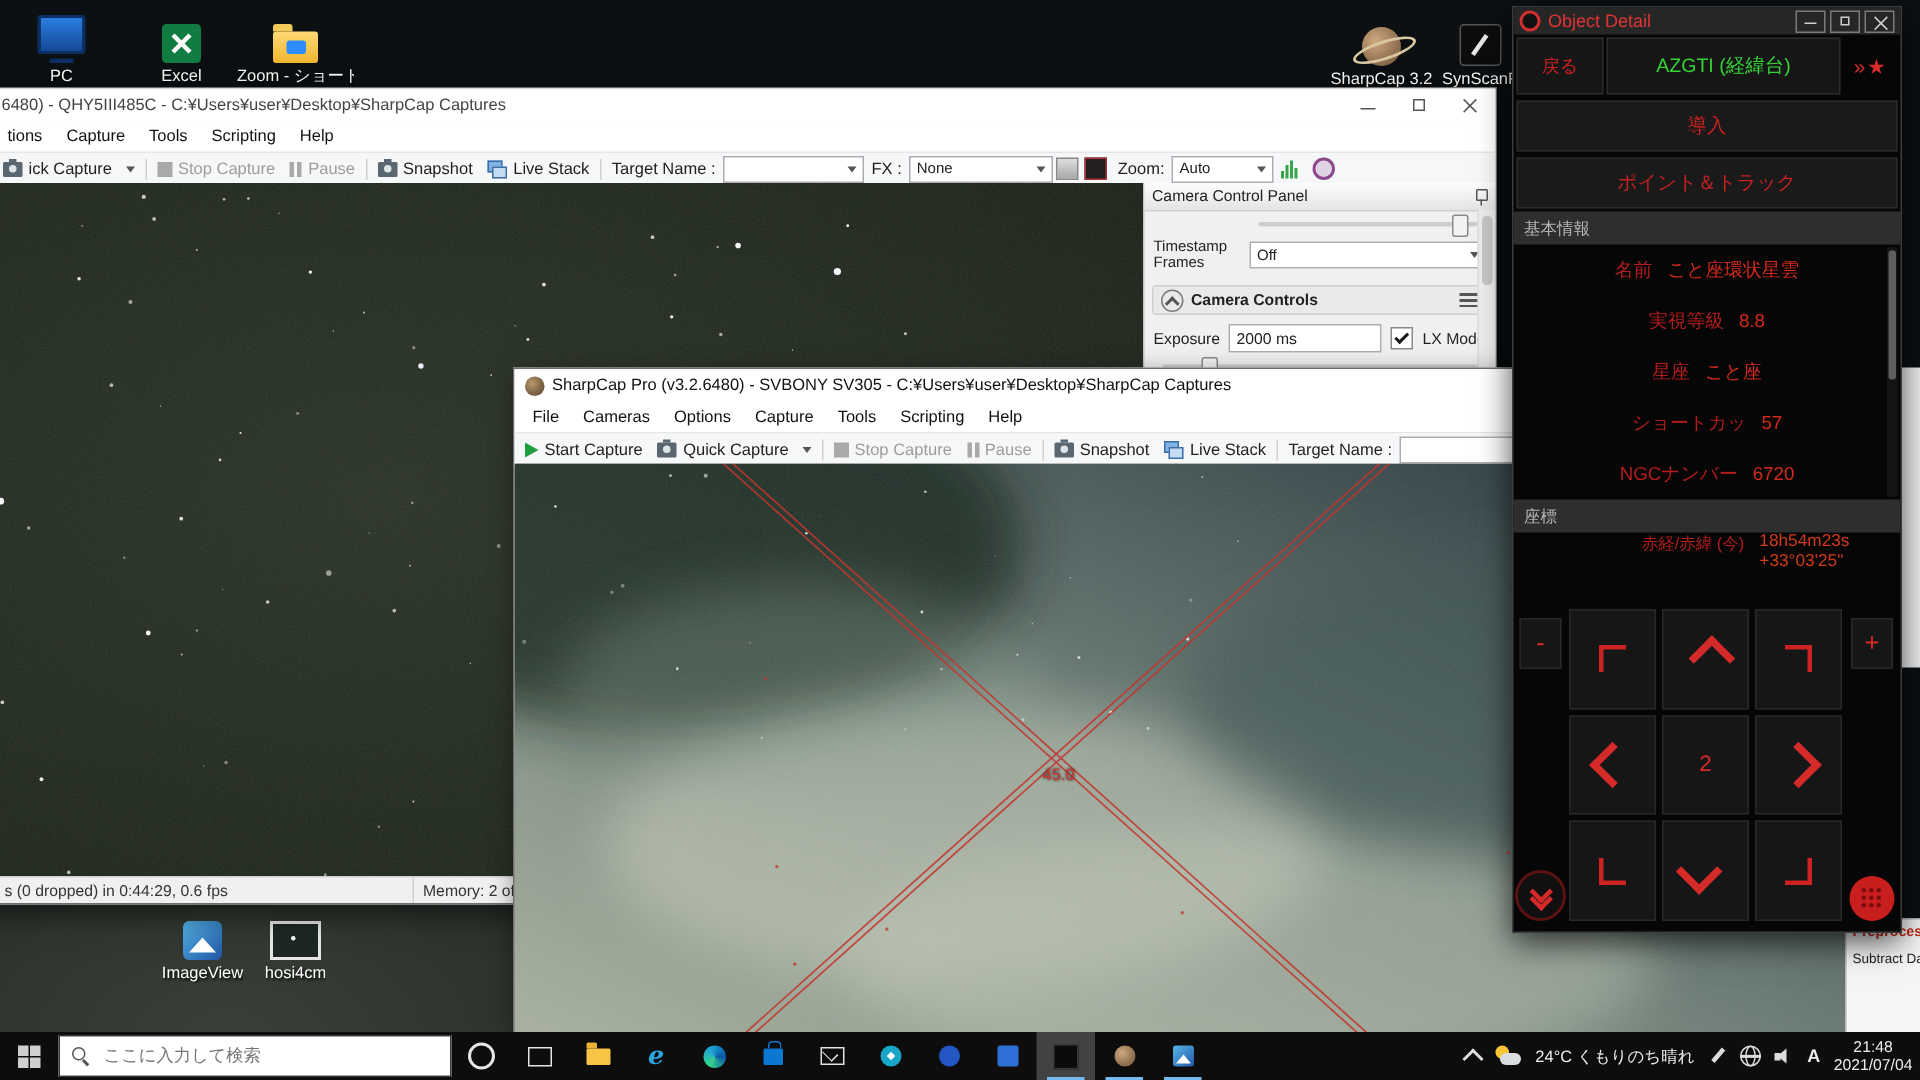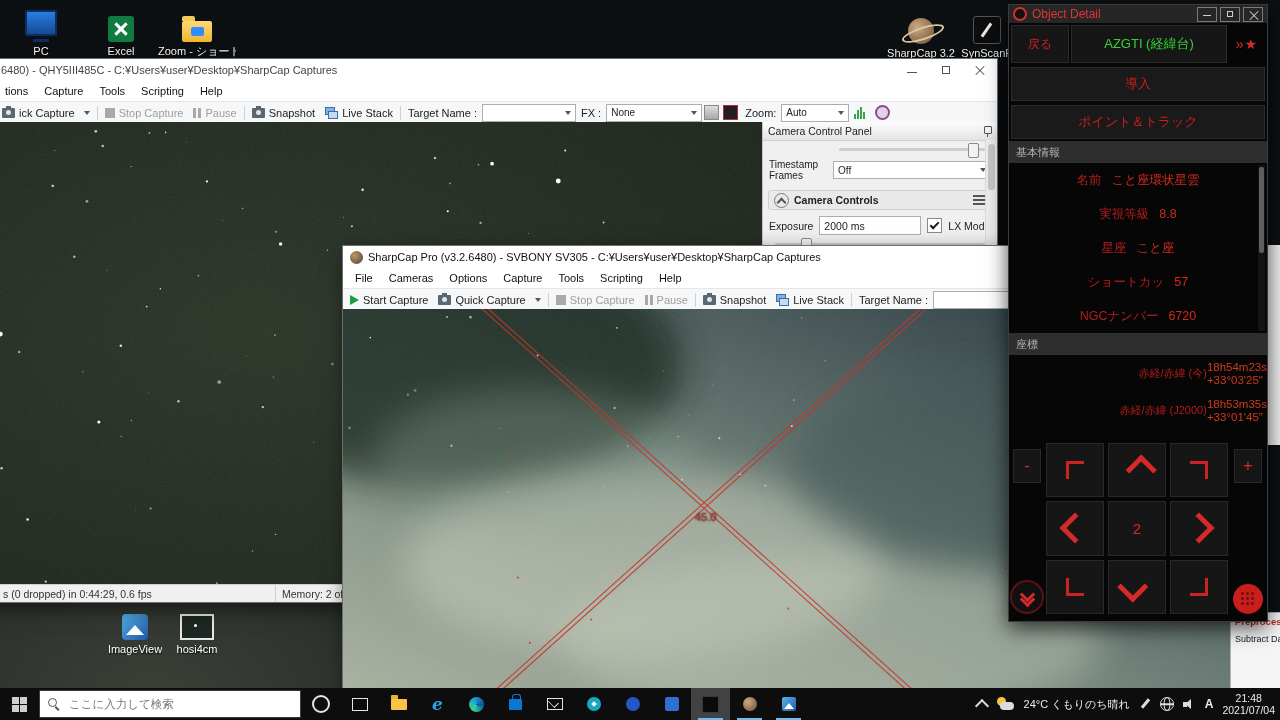--- a/index.html
+++ b/index.html
@@ -100,21 +100,21 @@
   .od-mountrow{height:38px;display:flex;align-items:stretch;gap:2px;padding:2px;flex:0 0 auto}
   .od-back{width:56px;background:#161616;border:1px solid #2b2b2b;display:flex;align-items:center;justify-content:center;font-size:12px;color:#c92020}
   .od-mount{flex:1;background:#161616;border:1px solid #2b2b2b;display:flex;align-items:center;justify-content:center;font-size:13px;color:#35d435}
   .od-mounticons{width:36px;display:flex;align-items:center;justify-content:center;font-size:14px;color:#d42a2a;letter-spacing:1px}
   .od-bar{height:32px;margin:2px;background:#1a1a1a;border:1px solid #2b2b2b;display:flex;align-items:center;justify-content:center;font-size:13px;color:#c92020;flex:0 0 auto}
   .od-sec{height:22px;background:#2e2e2e;color:#b5b5b5;font-size:11px;display:flex;align-items:center;padding:0 7px;flex:0 0 auto}
   .od-list{position:relative;flex:0 0 auto}
   .od-row{height:34px;display:flex;align-items:center;justify-content:center;gap:10px;font-size:12.5px}
   .od-lab{color:#b51d1d}
   .od-val{color:#d12a1c}
-  .od-crow{height:37px;display:flex;align-items:center;justify-content:flex-end;font-size:11px}
+  .od-crow{height:37px;display:flex;justify-content:flex-end;gap:10px;padding-right:34px;font-size:11px}
   .od-cval{display:flex;flex-direction:column;line-height:13px;color:#d13a1c;font-size:11.5px}
   .od-scroll{position:absolute;right:2px;top:2px;bottom:2px;width:7px;background:#141414}
   .od-scroll::after{content:"";position:absolute;left:1px;top:2px;width:5px;height:86px;background:#5e5e5e;border-radius:2px}
   .od-cut{height:8px;overflow:hidden;flex:0 0 auto}
   .dpad{flex:1;display:grid;grid-template-columns:30px 1fr 1fr 1fr 32px;grid-template-rows:1fr 1fr 1fr;gap:4px;padding:6px 3px 7px 3px}
   .dcell{background:#161616;border:1px solid #282828;display:flex;align-items:center;justify-content:center}
   .dside{background:#161616;border:1px solid #282828;width:26px;height:32px;display:flex;align-items:center;justify-content:center;justify-self:center;align-self:start;margin-top:6px;color:#d42a2a;font-size:17px}
   .chev{width:17px;height:17px;border-top:5px solid #d42a2a;border-right:5px solid #d42a2a;display:block}
   .chev.up{transform:rotate(-45deg) translate(3px,3px)}
   .chev.down{transform:rotate(135deg) translate(3px,3px)}
@@ -659,27 +659,20 @@
       <div class="od-scroll"></div>
     </div>
     <div class="od-sec">座標</div>
     <div class="od-crow">
       <span class="od-lab">赤経/赤緯 (今)</span>
       <span class="od-cval">
         <span>18h54m23s</span>
         <span>+33°03'25"</span>
       </span>
     </div>
-    <div class="od-crow">
-      <span class="od-lab">赤経/赤緯 (J2000)</span>
-      <span class="od-cval">
-        <span>18h53m35s</span>
-        <span>+33°01'45"</span>
-      </span>
-    </div>
     <div class="od-cut"></div>
     <div class="dpad">
       <span class="dside">-</span>
       <span class="dcell">
           <i class="corner tl"></i>
         </span>
       <span class="dcell">
           <i class="chev up"></i>
         </span>
       <span class="dcell">

